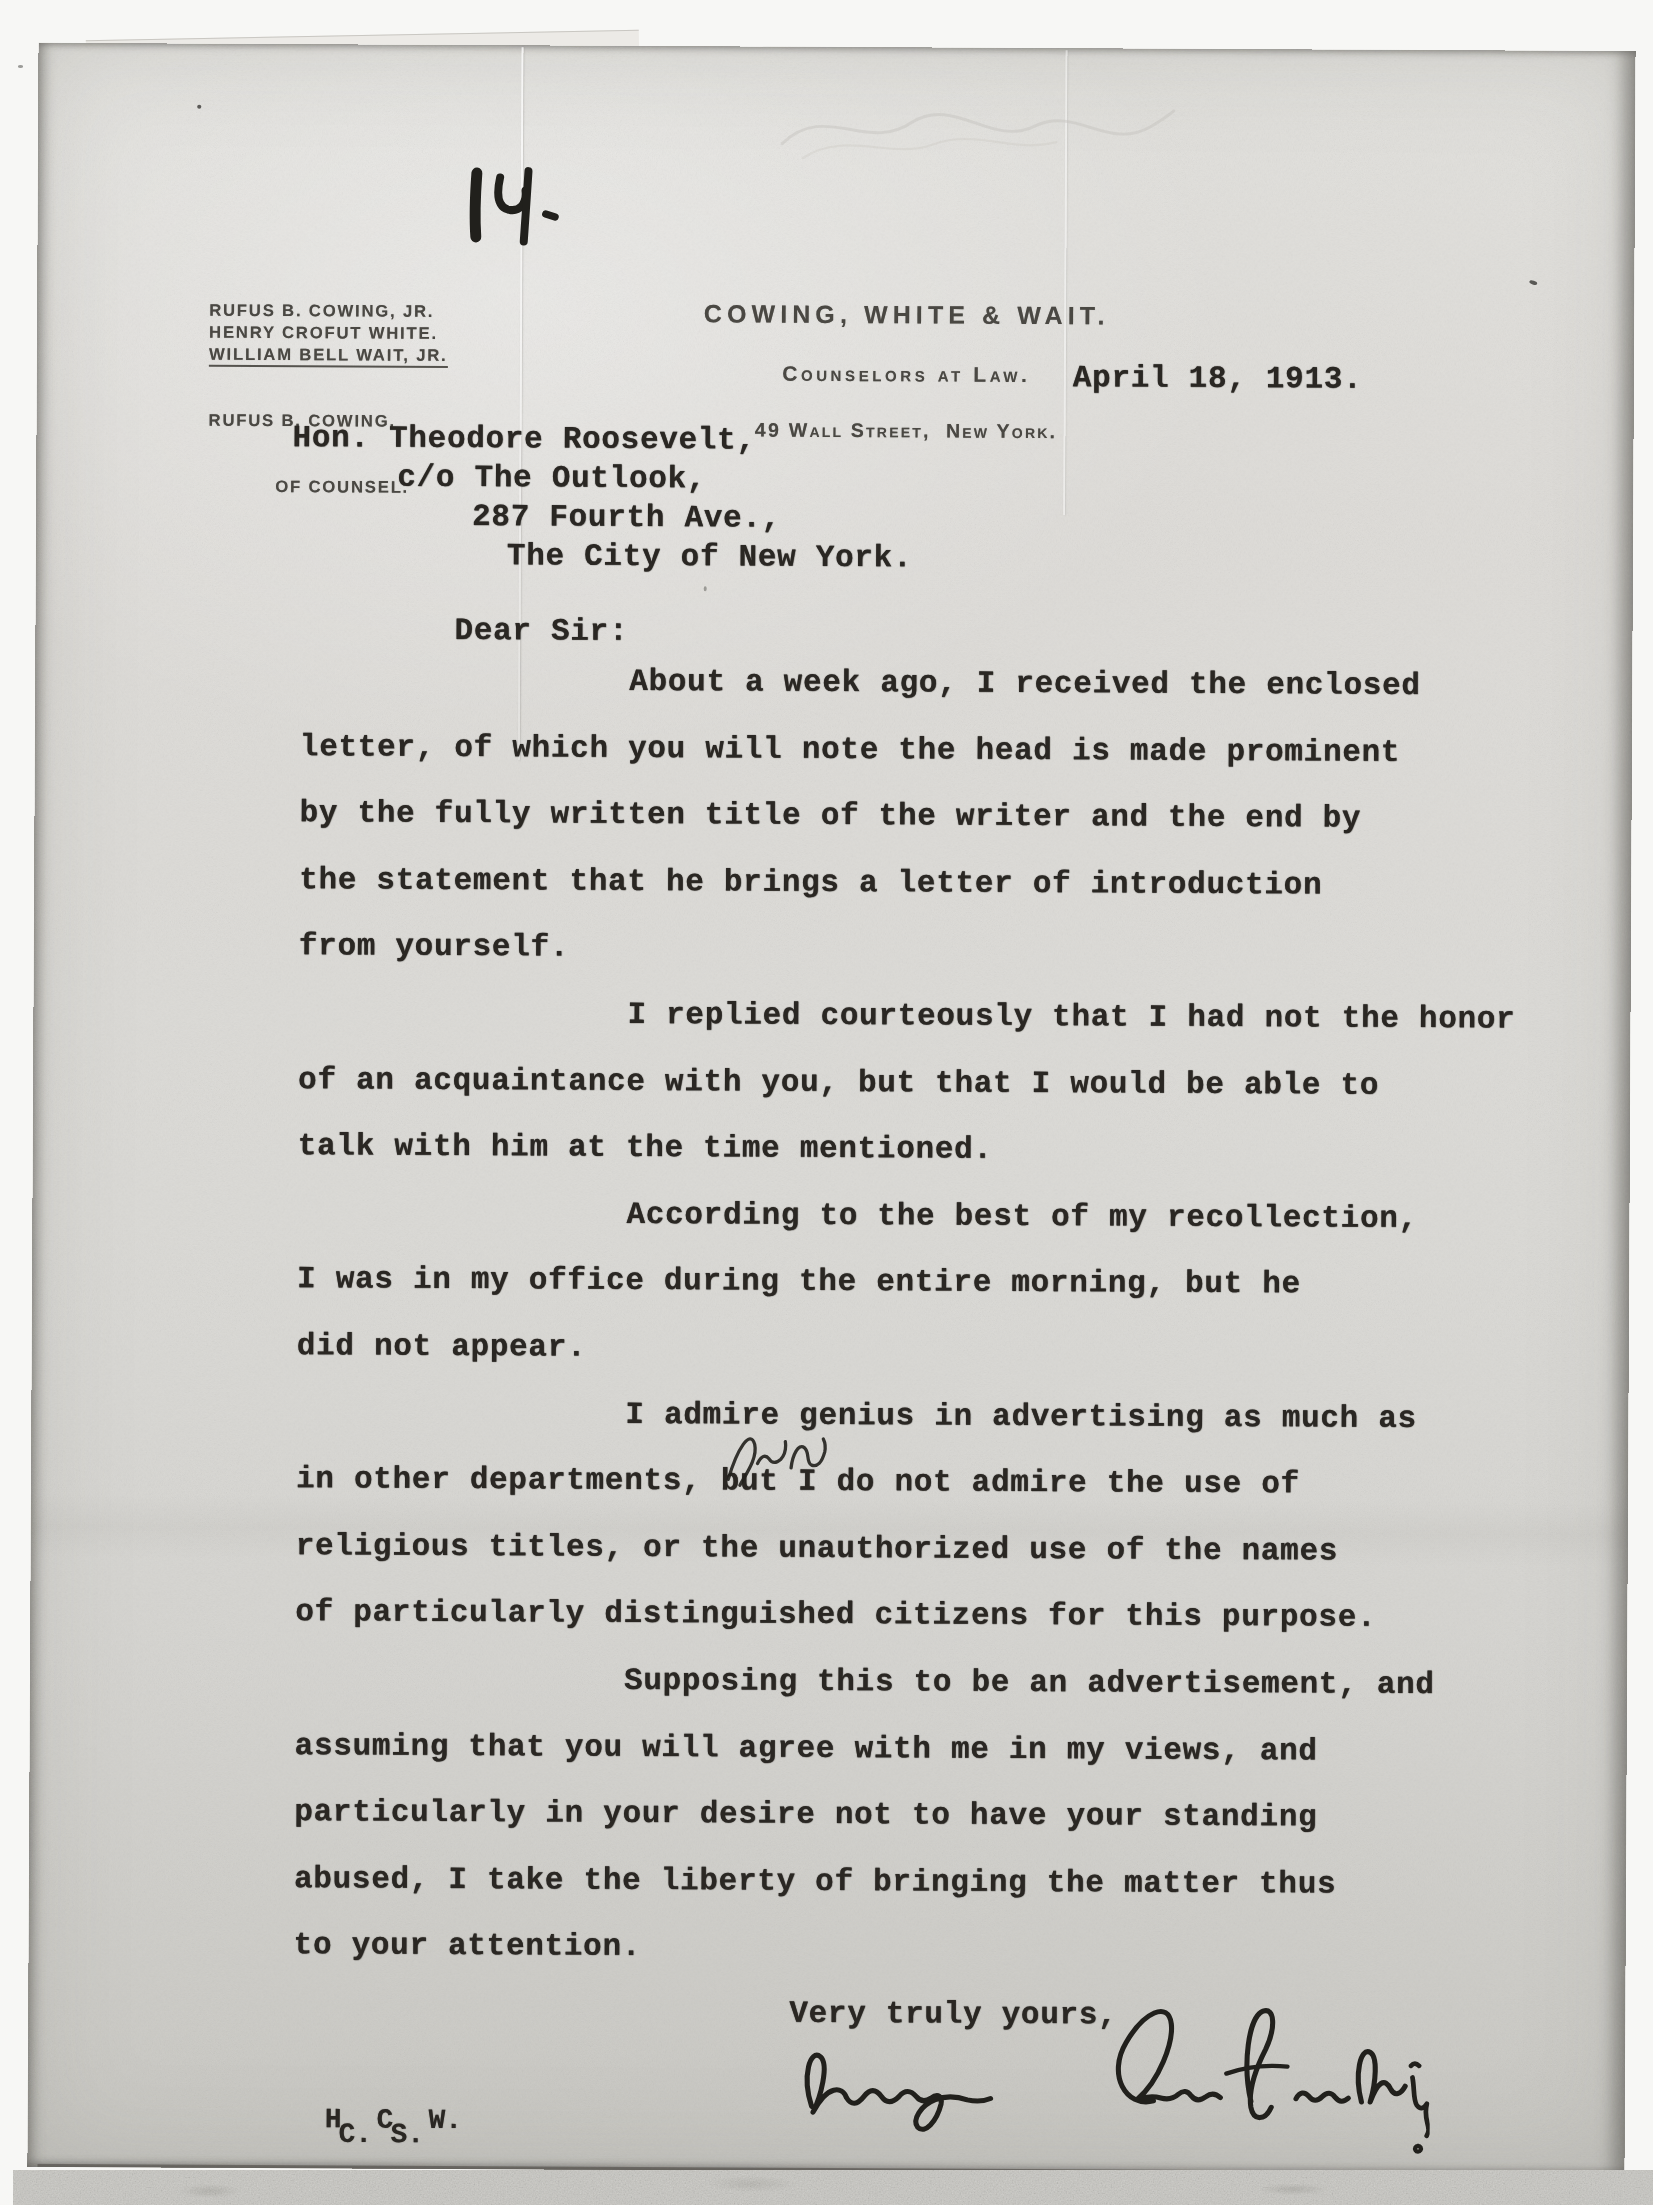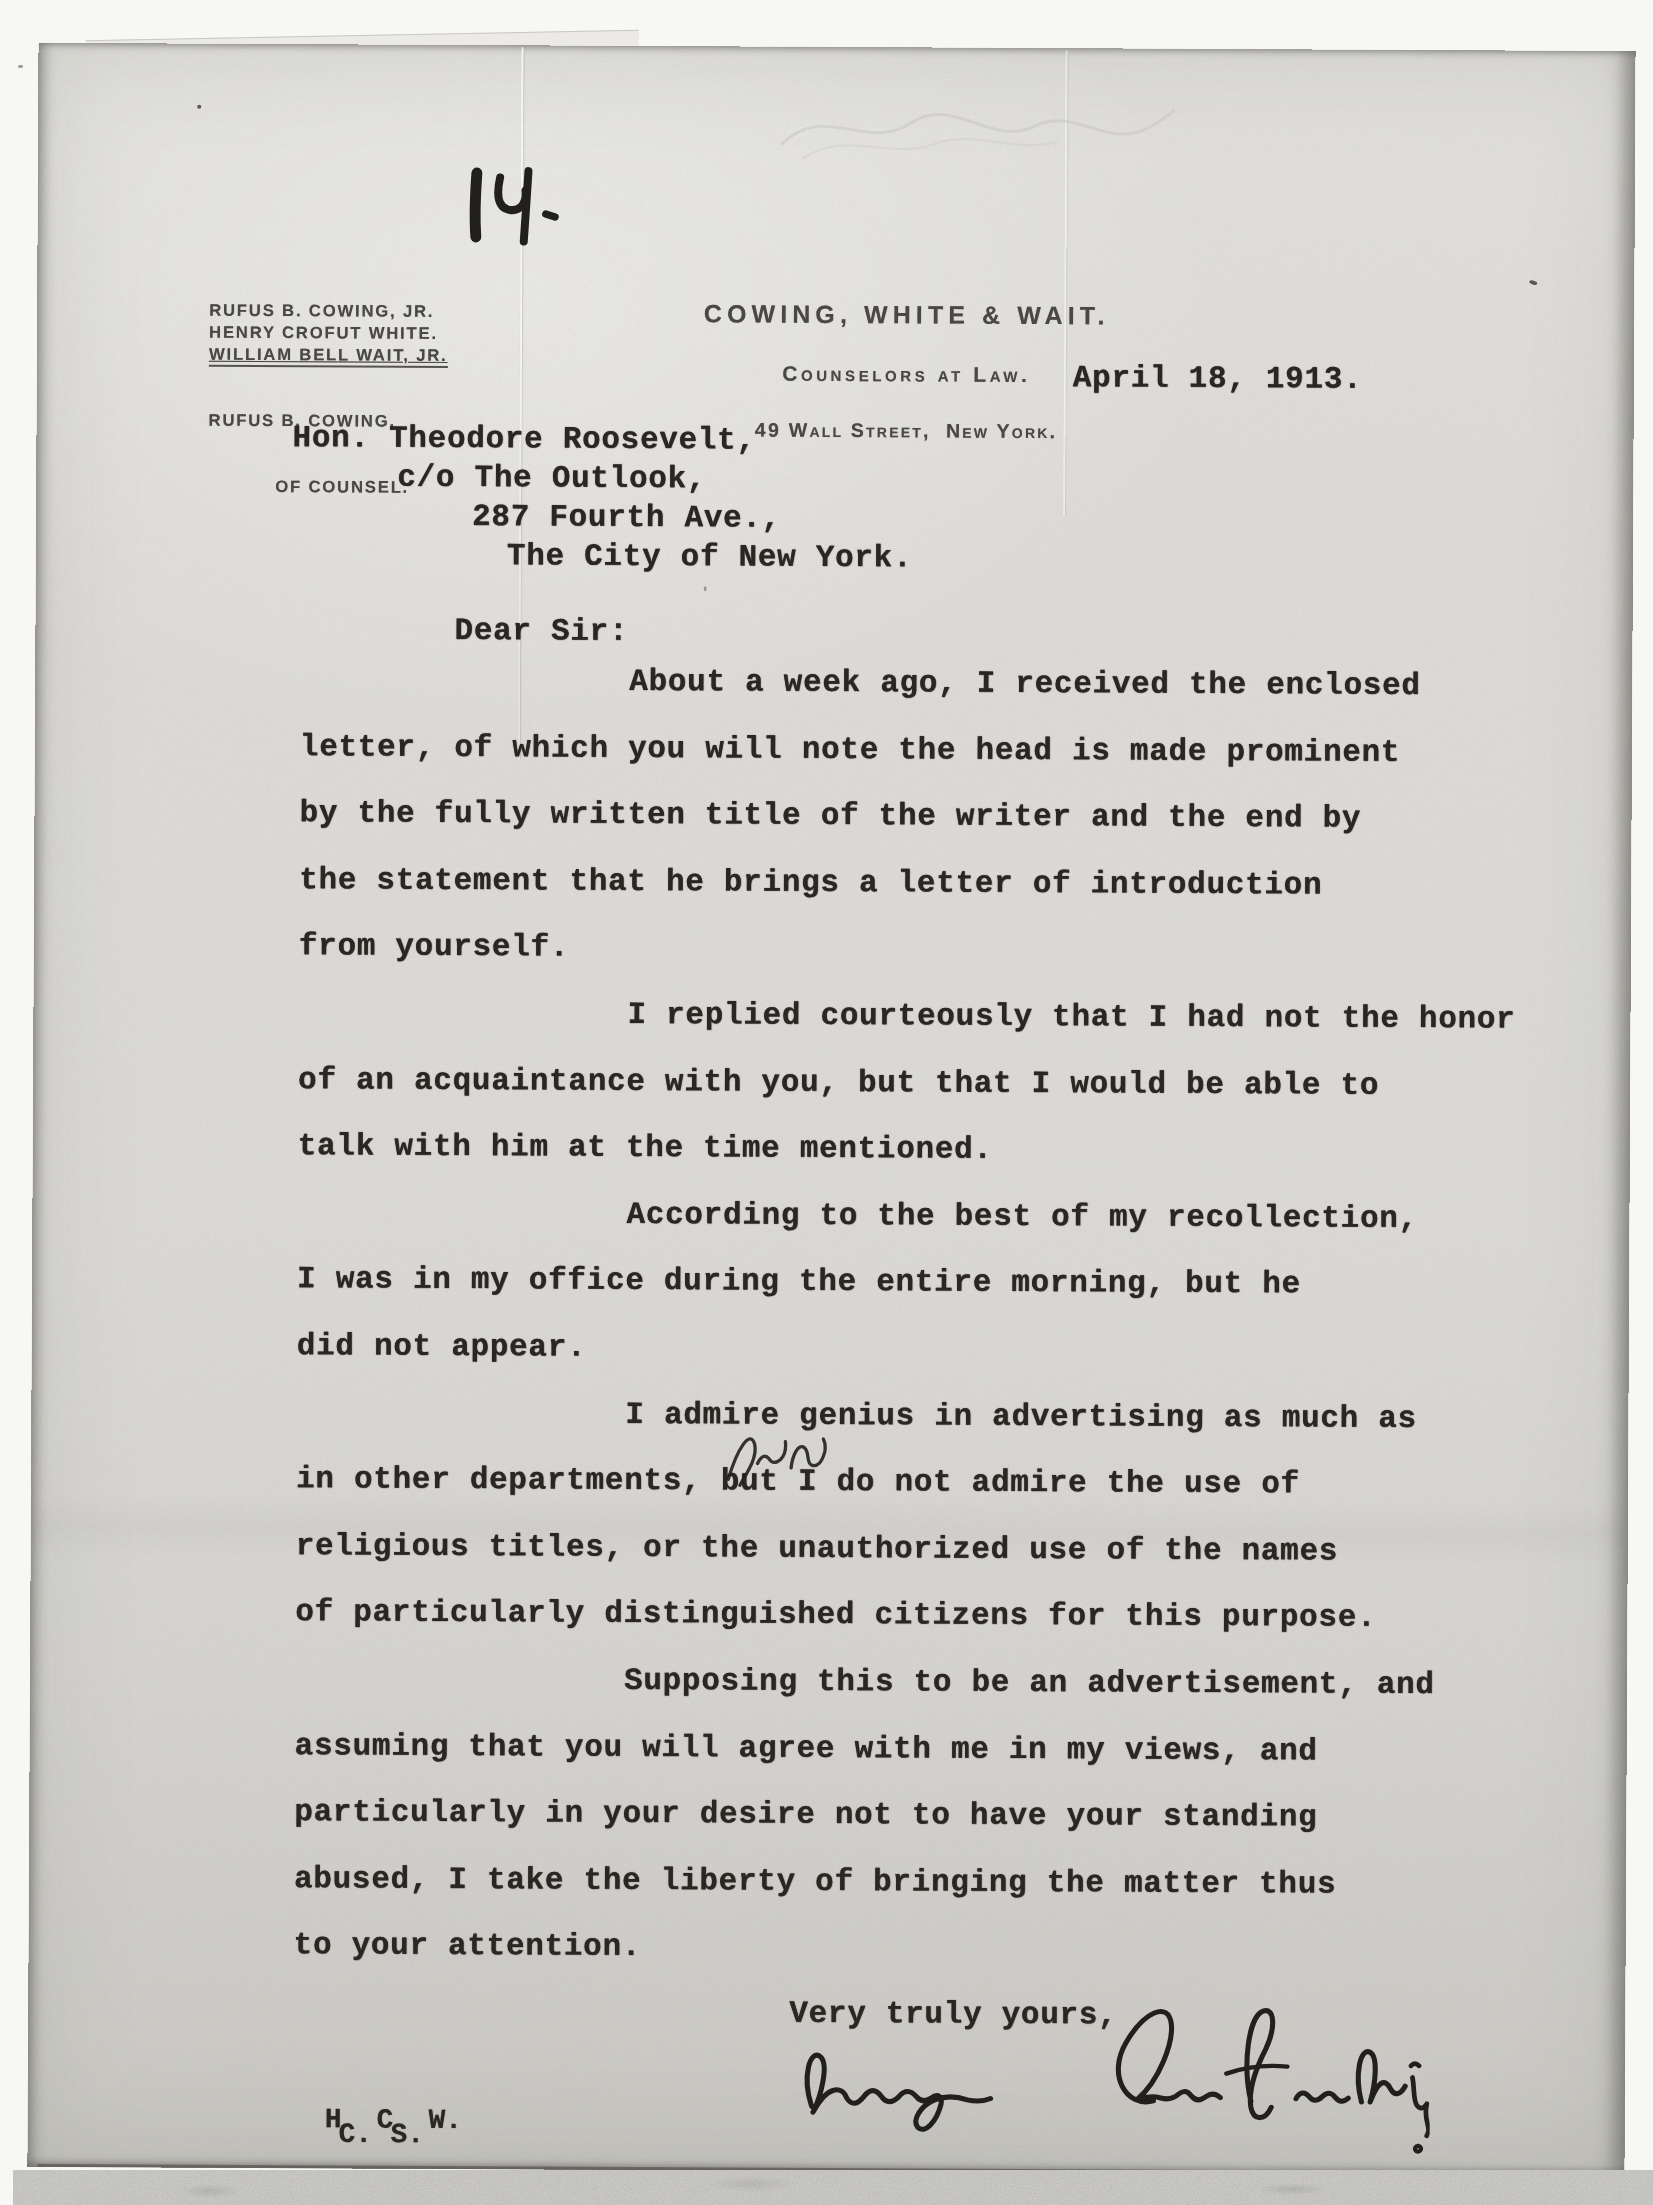--- a/index.html
+++ b/index.html
@@ -52,21 +52,21 @@
     position:absolute;white-space:pre;
     font-family:"Liberation Mono","DejaVu Sans Mono",monospace;
     font-weight:700;font-size:31px;line-height:1;letter-spacing:0.7px;
     color:#2a2723;text-shadow:0 0 1.1px rgba(42,39,35,.65), 0.4px 0.4px 0.7px rgba(42,39,35,.4);
   }
   .lh{
     position:absolute;white-space:pre;font-weight:700;color:#4a4843;
     text-shadow:0 0 0.7px rgba(74,72,67,.5);
   }
   .lh-small{font-size:16.7px;letter-spacing:1.8px;line-height:22px;}
-  .lh-rule{border-bottom:2.2px solid #55534e;padding-bottom:0.7px;text-decoration:underline;}
+  .lh-rule{border-bottom:2.2px solid #55534e;padding-bottom:0.7px;}
   .firm-block{left:615px;top:227px;width:509px;text-align:center;}
   .firm-name{font-size:25px;letter-spacing:5.1px;}
   .firm-sub{font-size:21px;letter-spacing:3.6px;font-variant:small-caps;margin-top:7.3px;}
   .firm-addr{font-size:19.6px;letter-spacing:2.2px;font-variant:small-caps;margin-top:6.5px;}
   .attorneys{left:172px;top:212px;}
   .of-counsel-label{margin-left:67px;}
   
   .initials{position:absolute;left:297px;top:2060px;
     font-family:"Liberation Mono","DejaVu Sans Mono",monospace;font-weight:700;
     font-size:28px;color:#2a2723;text-shadow:0 0 1.1px rgba(42,39,35,.6);}

